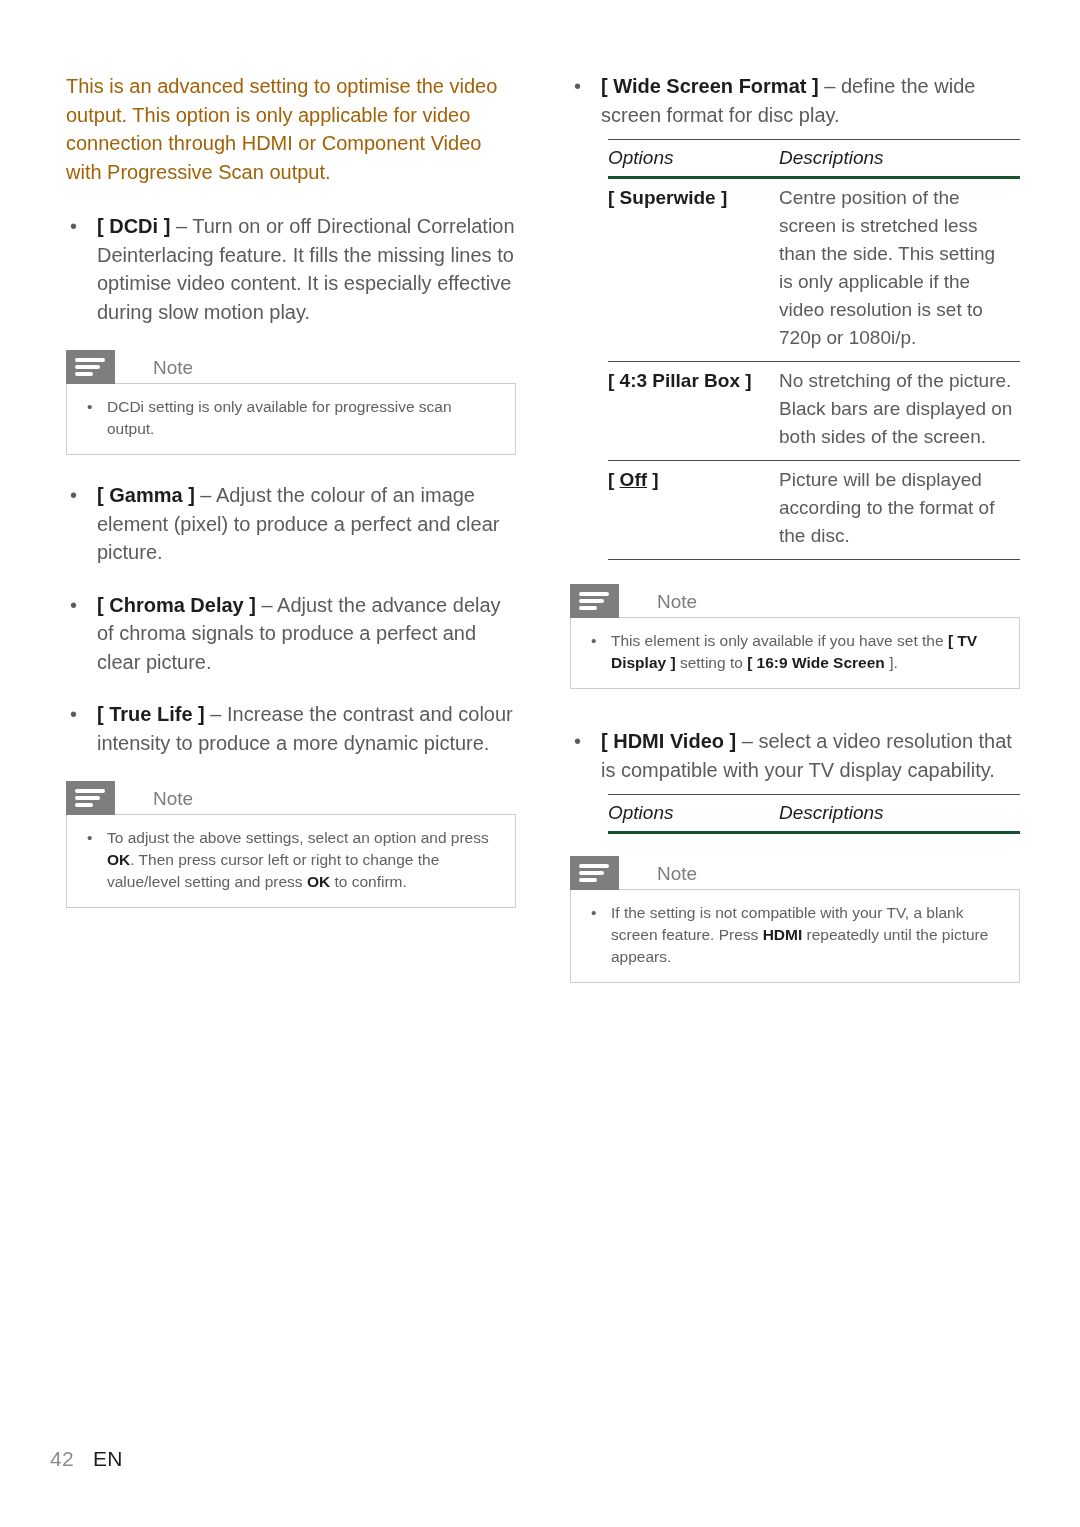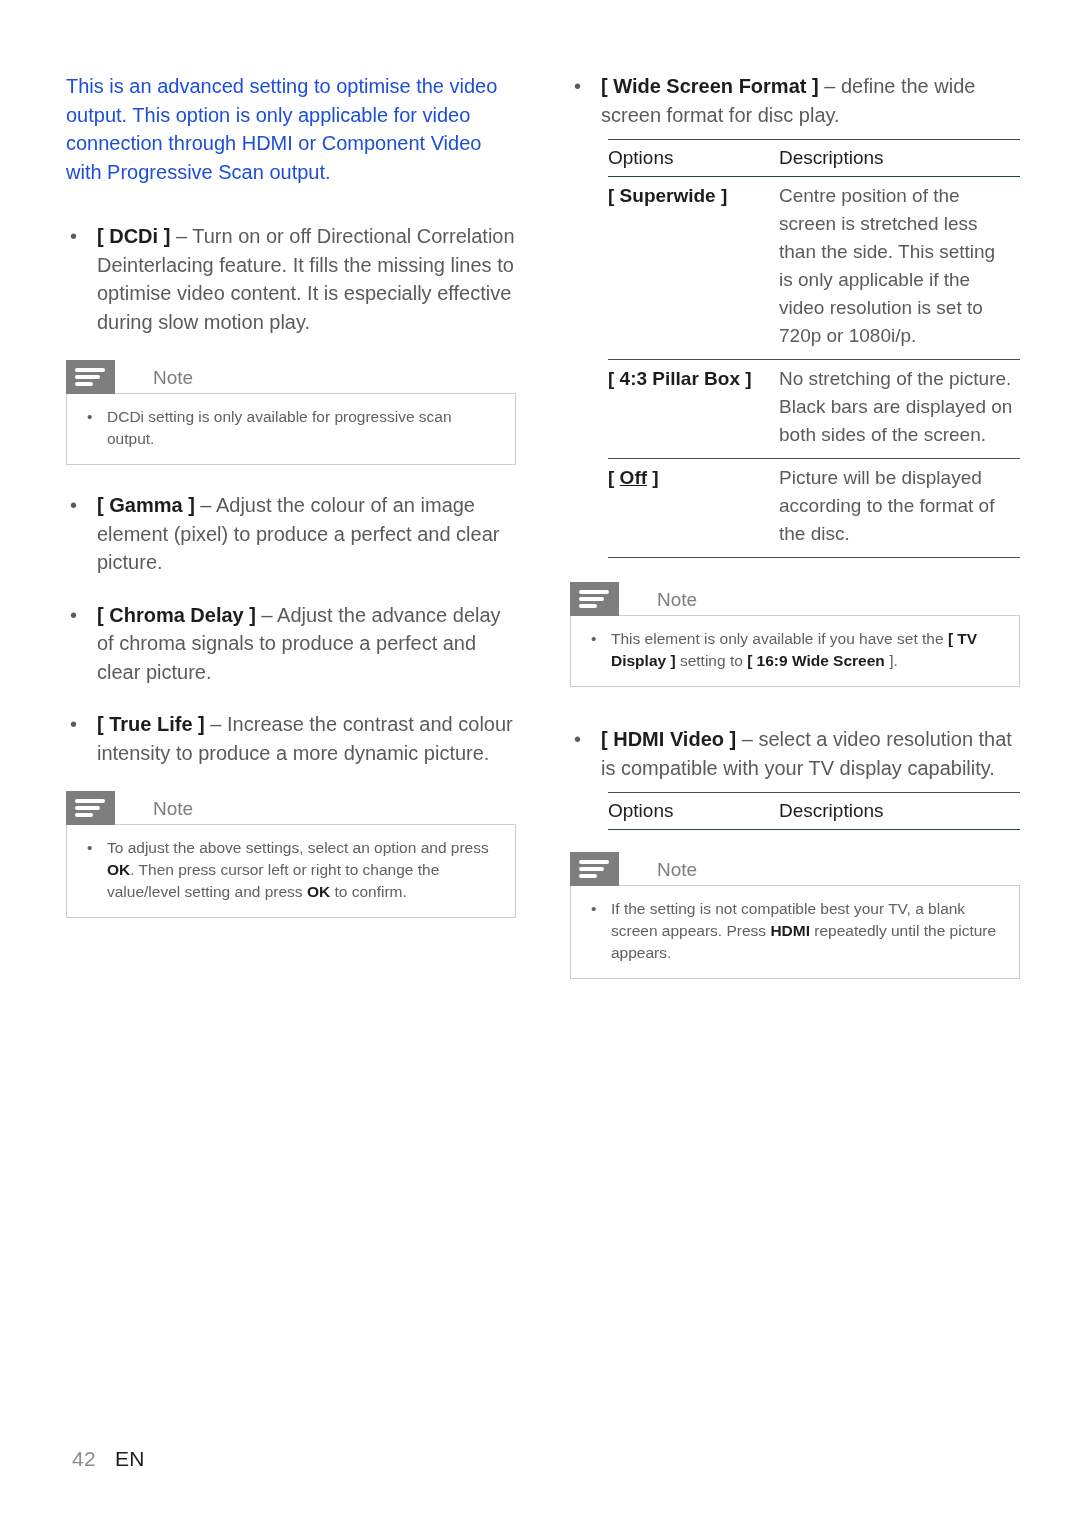--- a/index.html
+++ b/index.html
@@ -35,22 +35,22 @@
     font-size: 21px;
     color: #2b2b2b;
     font-weight: normal;
     margin: 0 0 16px 0;
     letter-spacing: .1px;
   }
 
   .para {
     font-size: 20px;
     line-height: 28.5px;
-    margin: 0 0 36px 0;
-    color: #1d4ed8;
+    margin: 0 0 26px 0;
+    color: #a16207;
   }
 
   
   .bullet {
     position: relative;
     padding-left: 31px;
     font-size: 20px;
     line-height: 28.5px;
     margin: 0 0 24px 0;
     color: #5b5b5b;
@@ -145,21 +145,22 @@
   table.opt col.c1 { width: 163px; }
   table.opt col.c2 { width: 249px; }
 
   table.opt thead th {
     font-size: 19px;
     font-weight: normal;
     color: #1d1d1d;
     text-align: left;
     padding: 7px 0 7px 0;
     border-top: 1.5px solid #4a4a4a;
-    border-bottom: 1px solid #14532d;
+    border-bottom: 3px solid #14532d;
+    font-style: italic;
   }
   table.opt thead th.c2cell { padding-left: 8px; }
 
   table.opt tbody td {
     font-size: 19px;
     line-height: 28px;
     vertical-align: top;
     padding: 5px 6px 9px 0;
     border-bottom: 1.5px solid #4a4a4a;
     color: #5b5b5b;
@@ -168,21 +169,21 @@
     color: #1d1d1d;
     font-weight: bold;
     padding-right: 8px;
   }
   table.opt tbody td.c2cell { padding-left: 8px; }
   .uline { text-decoration: underline; }
 
   
   .footer {
     position: absolute;
-    left: 72px;
+    left: 50px;
     top: 1447px;
     font-size: 21px;
     letter-spacing: .3px;
   }
   .footer .pg  { color: #8c8c8c; }
   .footer .lang { color: #1d1d1d; margin-left: 19px; }
 </style>
 </head>
 <body>
 
@@ -323,21 +324,21 @@
         <div class="note-icon">
           <i></i>
             <i></i>
             <i></i>
         </div>
         <div class="note-label">Note</div>
       </div>
       <div class="note-body">
         <ul>
           <li>
-            <span class="dot">•</span><span>If the setting is not compatible best your TV, a blank screen appears. Press </span><b>HDMI</b><span> repeatedly until the picture appears.</span>
+            <span class="dot">•</span><span>If the setting is not compatible with your TV, a blank screen feature. Press </span><b>HDMI</b><span> repeatedly until the picture appears.</span>
           </li>
         </ul>
       </div>
     </div>
 
   </div>
 
   <div class="footer">
     <span class="pg">42</span><span class="lang">EN</span>
   </div>

